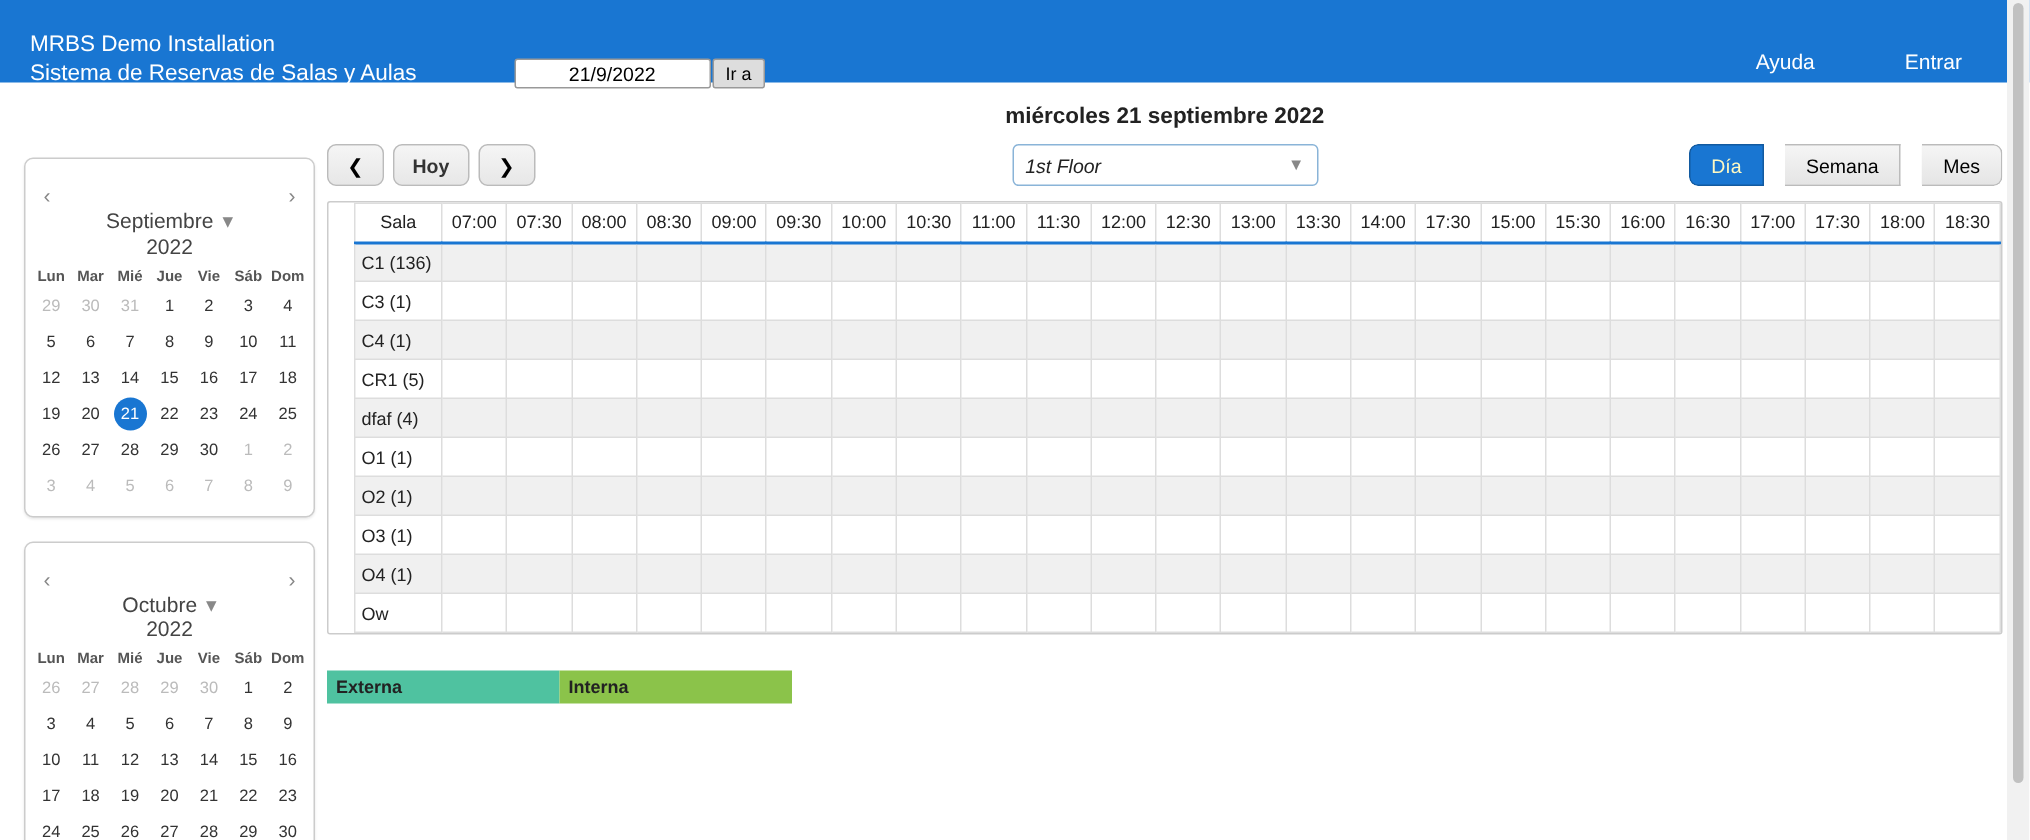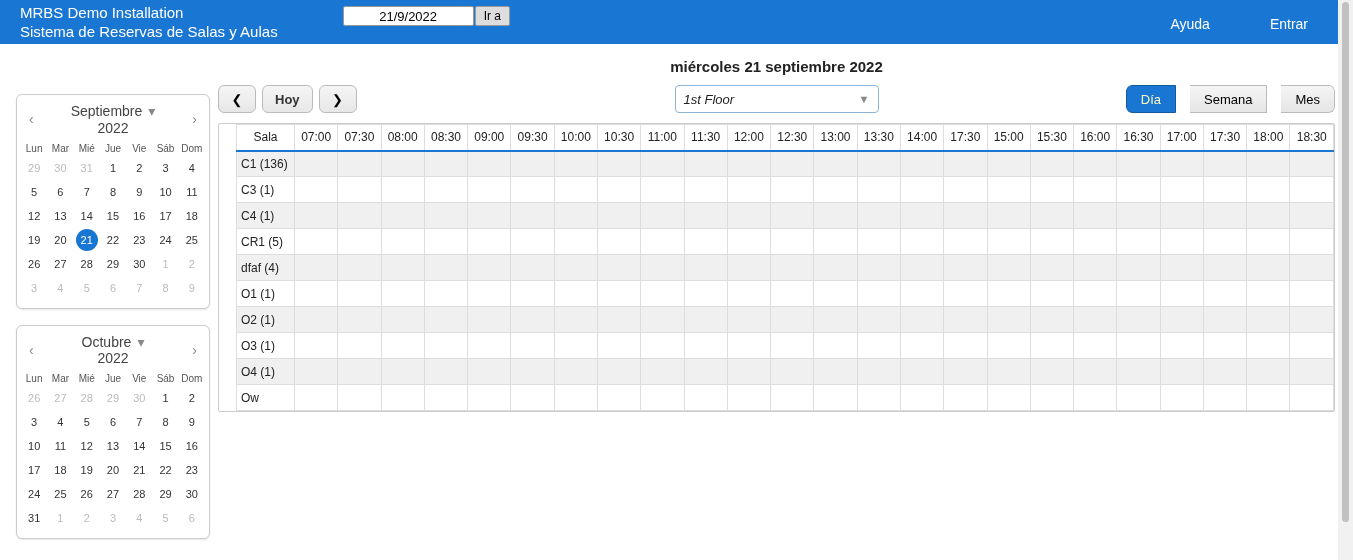--- a/index.html
+++ b/index.html
@@ -1,43 +1,43 @@
 <!DOCTYPE html>
 <html><head>
 <meta charset="utf-8">
 <style>
   * { box-sizing: border-box; }
   html, body { margin: 0; padding: 0; font-family: Arial, Helvetica, sans-serif; font-size: 13px; color: #222; }
   body { background: #fff; width: 1353px; height: 560px; overflow: hidden; position: relative; }
 
   
-  .topbar { background: #1976d2; color: #fff; height: 44px; display: flex; align-items: flex-start; padding: 0 20px; }
+  .topbar { background: #1976d2; color: #fff; height: 55px; display: flex; align-items: flex-start; padding: 17px 20px; }
   .brand { padding: 4px 0 0 0; }
   .brand .line1 { font-size: 15px; font-weight: 400; }
   .brand .line2 { font-size: 15px; font-weight: 400; margin-top: 2px; }
-  .date-jump { display: flex; align-items: flex-end; margin-left: 65px; margin-top: 6px; }
+  .date-jump { display: flex; align-items: flex-end; margin-left: 65px; margin-top: 22px; }
   .date-jump input { width: 131px; height: 20px; text-align: center; font-size: 13px; border: 1px solid #999; border-radius: 2px; background: #fff; }
   .date-jump button { height: 20px; padding: 0 8px; font-size: 12px; margin-left: 1px; background: #ddd; border: 1px solid #999; border-radius: 2px; cursor: pointer; }
   .spacer { flex: 1; }
   .toplink { color: #fff; text-decoration: none; font-size: 14px; margin-top: 16px; margin-right: 60px; cursor: pointer; }
   .toplink:last-child { margin-right: 25px; }
 
   .main { display: flex; padding: 0; }
 
   
   .leftcol { width: 210px; padding: 50px 0 0 16px; }
   .minical { background: #fff; border: 1px solid #ccc; border-radius: 6px; padding: 6px 4px 8px 4px; margin-bottom: 16px; box-shadow: 0 1px 2px rgba(0,0,0,0.1); }
   .minical-head { display: flex; align-items: center; justify-content: center; position: relative; padding: 2px 0 4px 0; }
   .minical-head .nav { position: absolute; top: 10px; cursor: pointer; font-size: 14px; color: #888; }
   .minical-head .nav.left { left: 8px; }
   .minical-head .nav.right { right: 8px; }
-  .minical-title { text-align: center; font-size: 14px; color: #444; line-height: 1.2; }
+  .minical-title { text-align: center; font-size: 14px; color: #444; line-height: 1.2; margin-top: 25px; }
   .minical-title .chev { display: inline-block; margin-left: 6px; color: #888; }
   .minical table { border-collapse: collapse; width: 100%; table-layout: fixed; }
-  .minical th { font-size: 10px; font-weight: 400; color: #555; padding: 2px 0; text-align: center; width: 24px; }
+  .minical th { font-size: 10px; font-weight: 700; color: #555; padding: 2px 0; text-align: center; width: 24px; }
   .minical td { font-size: 11px; text-align: center; height: 24px; width: 24px; color: #333; cursor: pointer; }
   .minical td.out { color: #bbb; }
   .minical td.sel span { background: #1976d2; color: #fff; border-radius: 50%; display: inline-block; width: 22px; height: 22px; line-height: 22px; }
 
   
   .rightcol { flex: 1; padding: 0 18px 0 8px; position: relative; }
   .page-title { text-align: center; font-size: 15px; font-weight: 700; margin: 14px 0 10px 0; }
 
   .controls { display: flex; align-items: center; margin-bottom: 10px; position: relative; }
   .nav-btns { display: flex; gap: 6px; }
@@ -581,18 +581,22 @@
               <td></td>
               <td></td>
               <td></td>
               <td></td>
               <td></td>
             </tr>
           </tbody>
       </table>
     </div>
 
+    <div class="legend">
+      <div class="item externa">Externa</div>
+      <div class="item interna">Interna</div>
+    </div>
   </div>
 </div>
 
 <div class="vscroll">
   <div class="thumb"></div>
 </div>
 
 </body></html>

